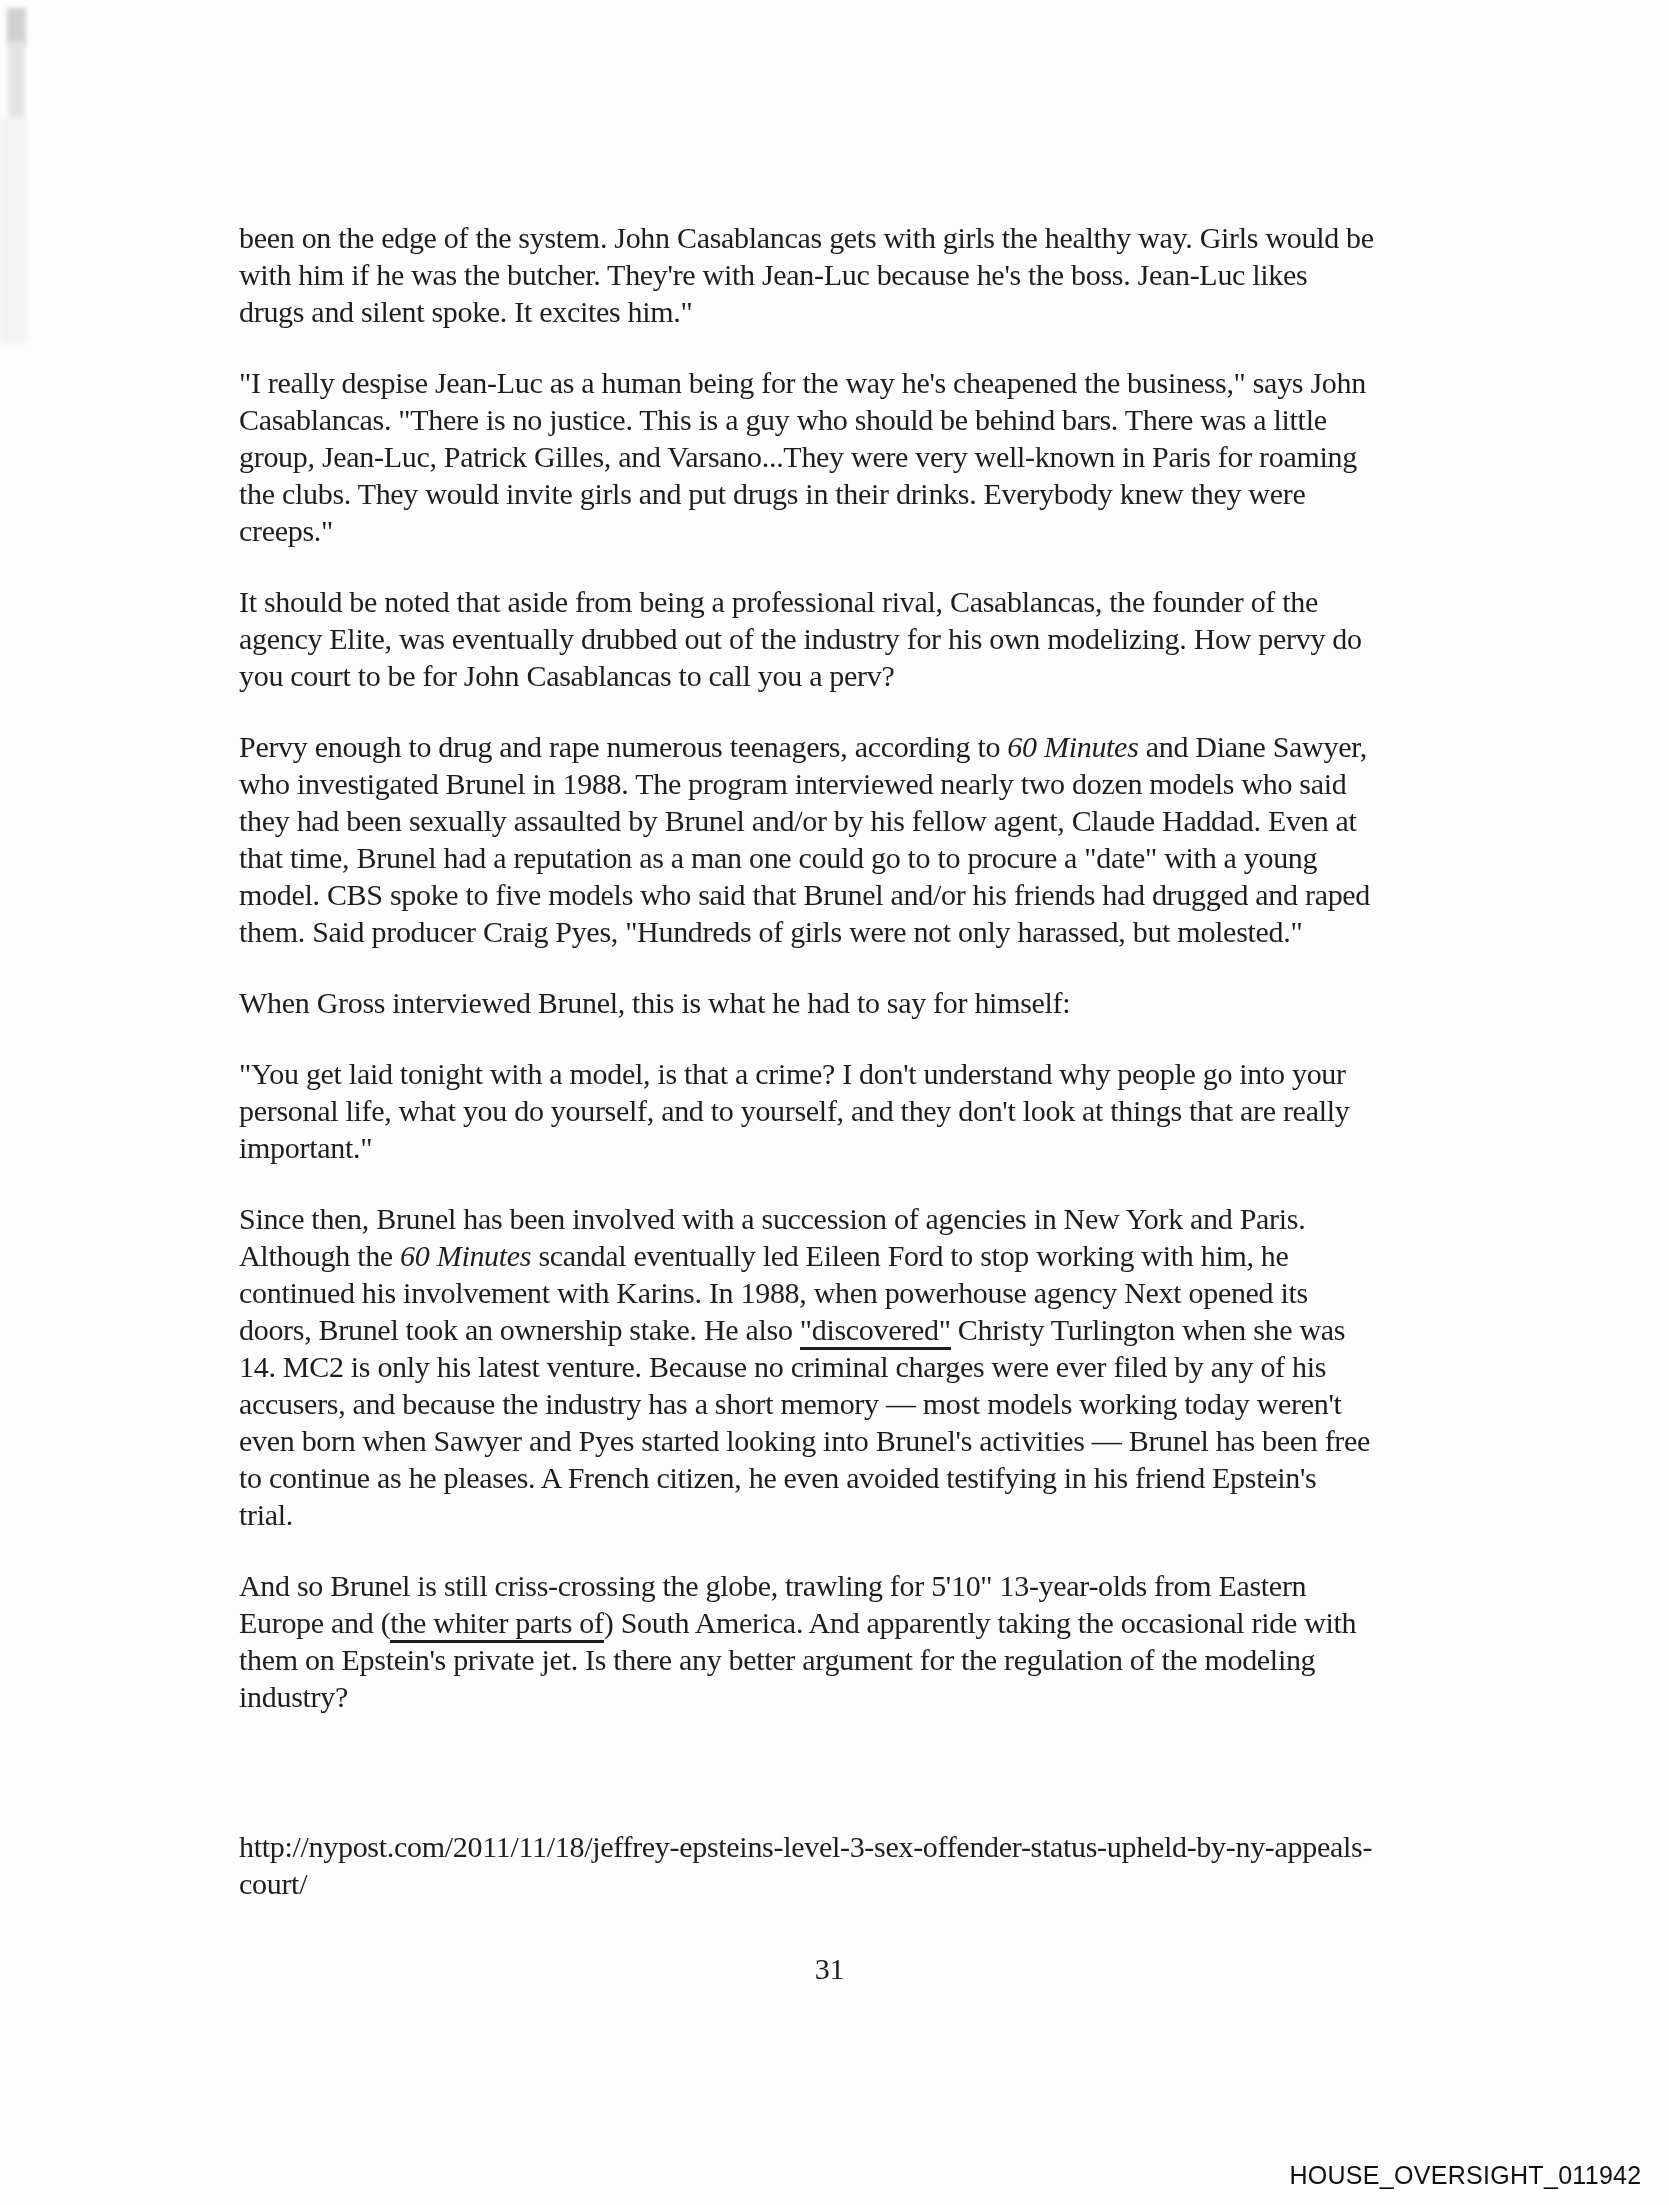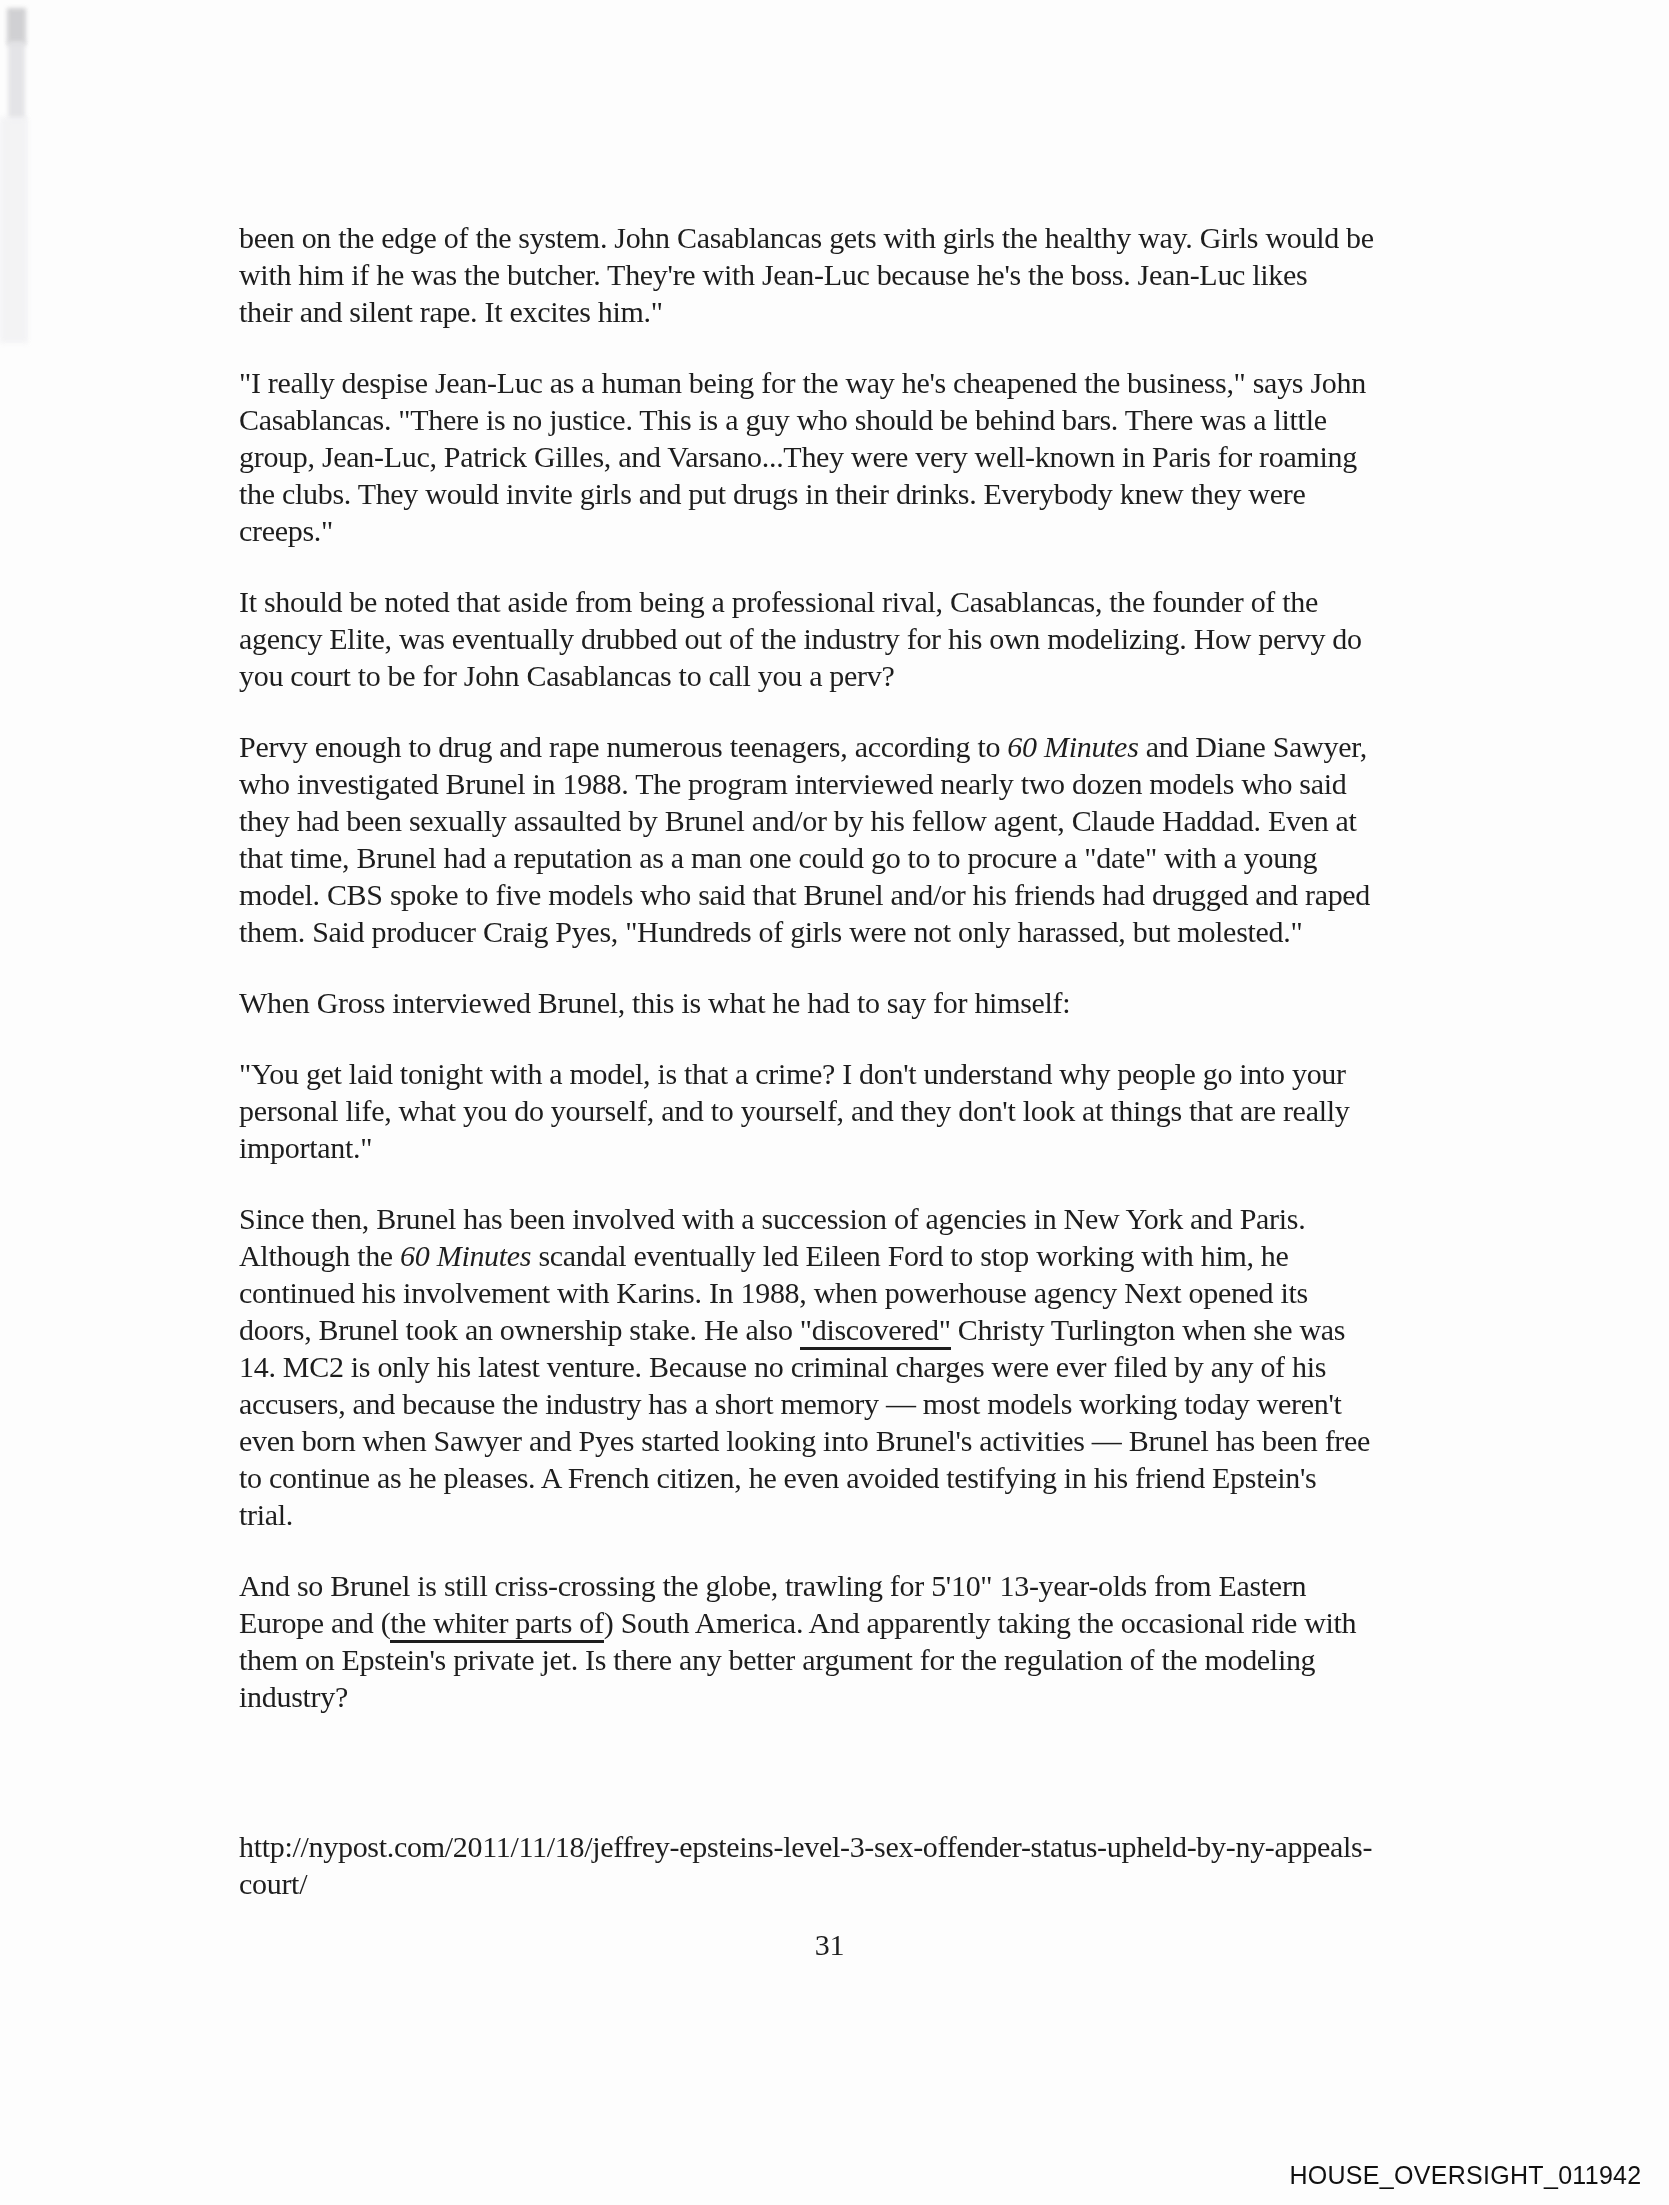--- a/index.html
+++ b/index.html
@@ -38,21 +38,21 @@
   .para + .para { margin-top: 34px; }
   .para.url-block { margin-top: 113px; }
   .tline { white-space: nowrap; }
   .tline i { font-style: italic; }
   .tline u {
     text-decoration: none;
     border-bottom: 3.3px solid #1e1e1e;
     padding-bottom: 0.7px;
   }
   .page-number {
-    margin-top: 24px;
+    margin-top: 48px;
     margin-left: -23.6px;
     width: 100%;
     text-align: center;
     font-size: 30px;
   }
   .bates {
     position: absolute;
     top: 2161px;
     right: 27.5px;
     font-family: "Liberation Sans", "DejaVu Sans", sans-serif;
@@ -68,21 +68,21 @@
 <div class="page">
   <div class="smudge-a"></div>
   <div class="smudge-b"></div>
   <div class="smudge-c"></div>
 
   <div class="doc-body" id="doc-body">
 
   <div class="para">
         <div class="tline">been on the edge of the system. John Casablancas gets with girls the healthy way. Girls would be</div>
         <div class="tline">with him if he was the butcher. They're with Jean-Luc because he's the boss. Jean-Luc likes</div>
-        <div class="tline">their and silent rape. It excites him."</div>
+        <div class="tline">drugs and silent spoke. It excites him."</div>
       </div>
       <div class="para">
         <div class="tline">"I really despise Jean-Luc as a human being for the way he's cheapened the business," says John</div>
         <div class="tline">Casablancas. "There is no justice. This is a guy who should be behind bars. There was a little</div>
         <div class="tline">group, Jean-Luc, Patrick Gilles, and Varsano...They were very well-known in Paris for roaming</div>
         <div class="tline">the clubs. They would invite girls and put drugs in their drinks. Everybody knew they were</div>
         <div class="tline">creeps."</div>
       </div>
       <div class="para">
         <div class="tline">It should be noted that aside from being a professional rival, Casablancas, the founder of the</div>

